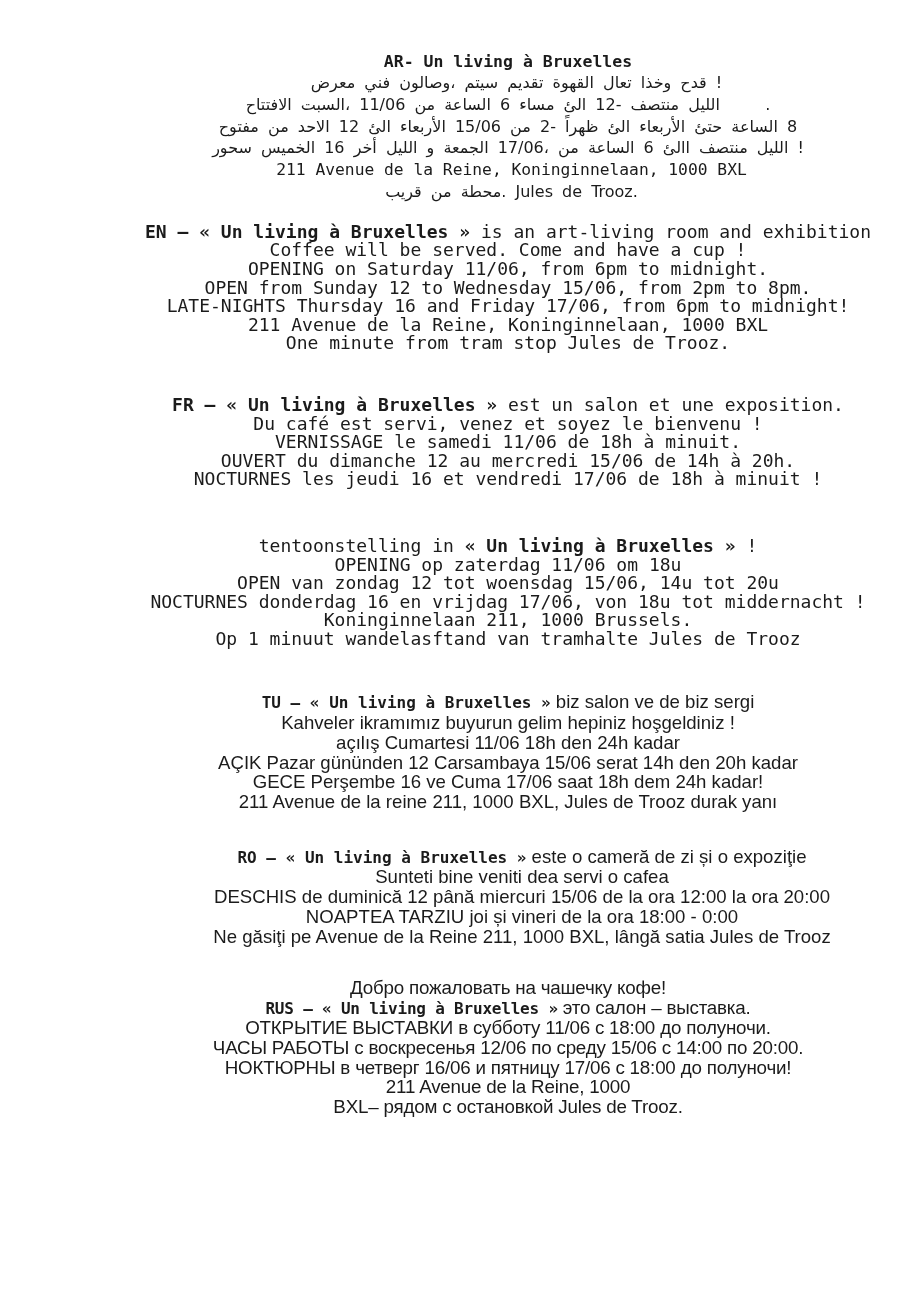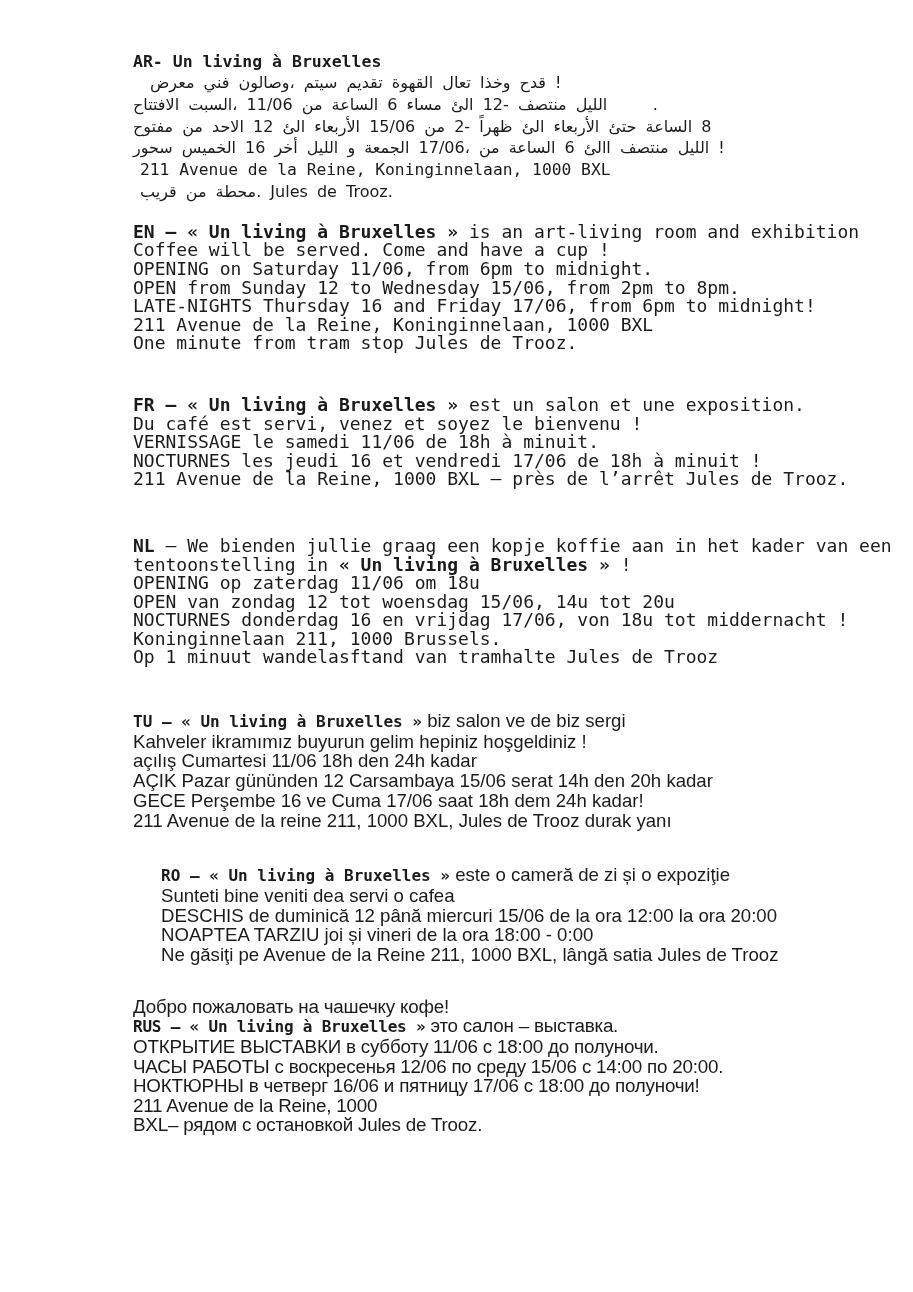--- a/index.html
+++ b/index.html
@@ -13,20 +13,21 @@
     overflow: hidden;
     color: #1b1b1b;
     font-family: "DejaVu Sans Mono", monospace;
   }
   .page {
     position: relative;
     width: 913px;
     height: 960px;
     box-sizing: border-box;
     padding: 52px 30px 0 133px;
+    text-align: center;
   }
   .mono-line {
     font-family: "DejaVu Sans Mono", monospace;
     font-size: 18px;
     line-height: 18.6px;
     white-space: nowrap;
   }
   .hb {
     font-weight: bold;
     font-family: "DejaVu Sans Mono", monospace;
@@ -95,26 +96,25 @@
     <div class="mono-line">OPEN from Sunday 12 to Wednesday 15/06, from 2pm to 8pm.</div>
     <div class="mono-line">LATE-NIGHTS Thursday 16 and Friday 17/06, from 6pm to midnight!</div>
     <div class="mono-line">211 Avenue de la Reine, Koninginnelaan, 1000 BXL</div>
     <div class="mono-line">One minute from tram stop Jules de Trooz.</div>
   </div>
 
   <div class="sec-fr">
     <div class="mono-line"><span class="hb">FR – « Un living à Bruxelles »</span><span> est un salon et une exposition.</span></div>
     <div class="mono-line">Du café est servi, venez et soyez le bienvenu !</div>
     <div class="mono-line">VERNISSAGE le samedi 11/06 de 18h à minuit.</div>
+    <div class="mono-line">OUVERT du dimanche 12 au mercredi 15/06 de 14h à 20h.</div>
     <div class="mono-line">NOCTURNES les jeudi 16 et vendredi 17/06 de 18h à minuit !</div>
-    <div class="mono-line">211 Avenue de la Reine, 1000 BXL – près de l’arrêt Jules de Trooz.</div>
   </div>
 
   <div class="sec-nl">
-    <div class="mono-line"><span class="hb">NL</span><span> – We bienden jullie graag een kopje koffie aan in het kader van een</span></div>
     <div class="mono-line"><span>tentoonstelling in </span><span class="hb">« Un living à Bruxelles »</span><span> !</span></div>
     <div class="mono-line">OPENING op zaterdag 11/06 om 18u</div>
     <div class="mono-line">OPEN van zondag 12 tot woensdag 15/06, 14u tot 20u</div>
     <div class="mono-line">NOCTURNES donderdag 16 en vrijdag 17/06, von 18u tot middernacht !</div>
     <div class="mono-line">Koninginnelaan 211, 1000 Brussels.</div>
     <div class="mono-line">Op 1 minuut wandelasftand van tramhalte Jules de Trooz</div>
   </div>
 
   <div class="sec-tu">
     <div class="sans-line mixed-head"><span class="hb">TU – « Un living à Bruxelles »</span><span> biz salon ve de biz sergi</span></div>

